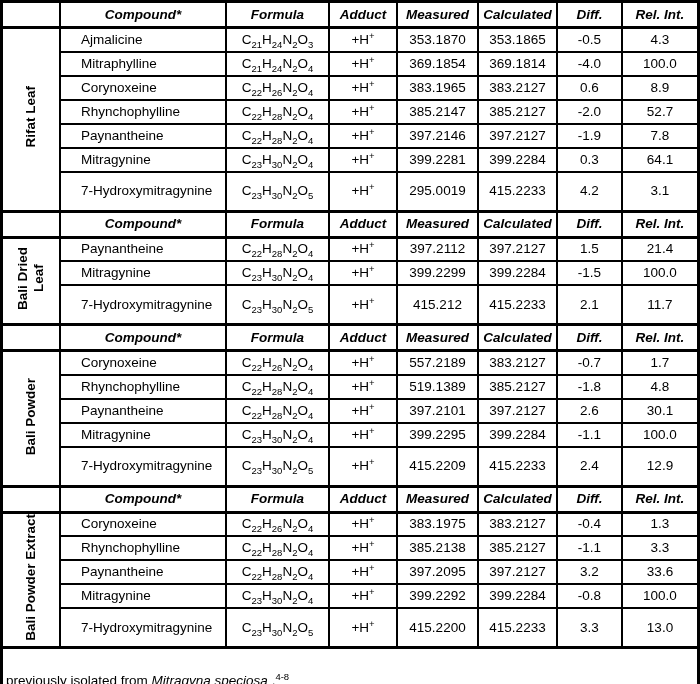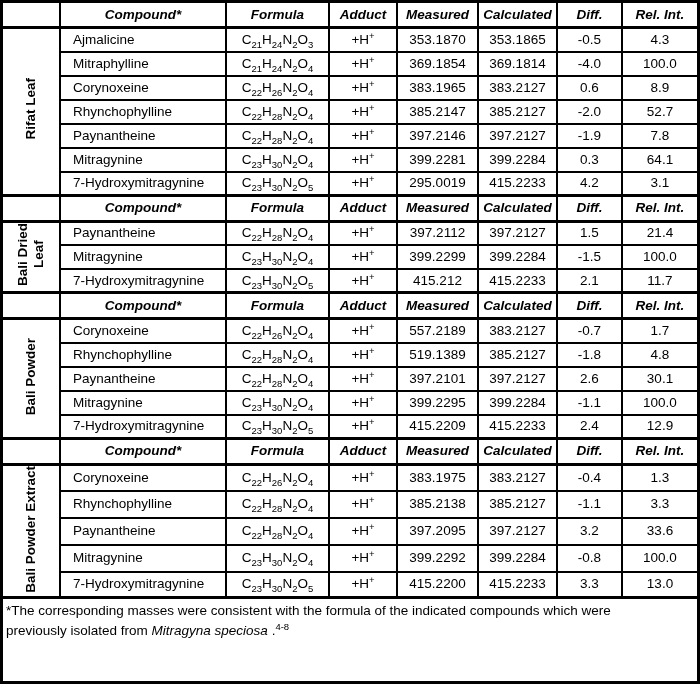--- a/index.html
+++ b/index.html
@@ -23,22 +23,22 @@
     font-size:13.5px;line-height:16px;
     padding:0 2px;text-align:center;vertical-align:middle;
     overflow:hidden;background:#fff;
   }
   tr>*:first-child{border-left:0;}
   tr>*:last-child{border-right:0;}
   thead th{border-top:0;height:23px;font-weight:bold;}
   thead th{border-bottom:3px solid #000;font-style:italic;}
   tbody tr:last-child>*{border-bottom:0;}
   tbody tr{height:24px;}
-  tbody tr.tall{height:22px;}
-  td.compound{text-align:left;padding-left:12px;}
+  tbody tr.tall{height:38px;}
+  td.compound{text-align:left;padding-left:20px;}
   td.label-cell{border-bottom:0;}
   .vlabel{
     display:inline-block;
     writing-mode:vertical-rl;
     transform:rotate(180deg);
     white-space:pre;
     font-weight:bold;font-size:13.5px;line-height:16px;
     text-align:center;
   }
   sub{font-size:9.5px;line-height:0;}
@@ -347,16 +347,16 @@
               <td>415.2200</td>
               <td>415.2233</td>
               <td>3.3</td>
               <td>13.0</td>
             </tr>
           </tbody>
         </table>
       </div>
     </div>
   <div class="footnote">
-    <span>*The corresponding masses were consistent with the formula of the indicated compounds which were</span><br>
+    <br>
     <span>previously isolated from </span><i>Mitragyna speciosa</i><span> .</span><sup>4-8</sup>
   </div>
 </div>
 
 </body></html>

